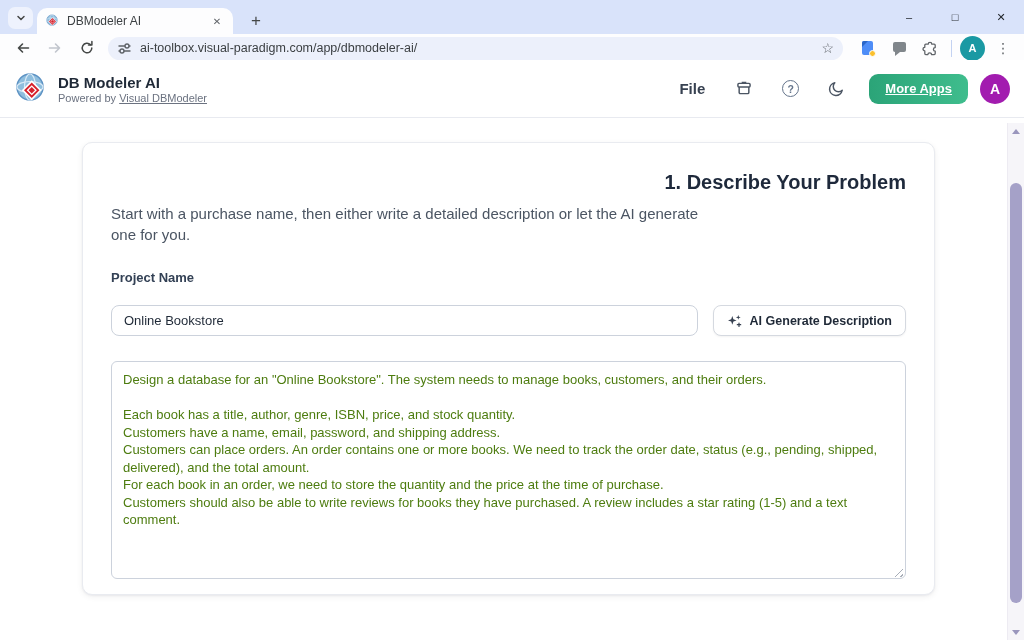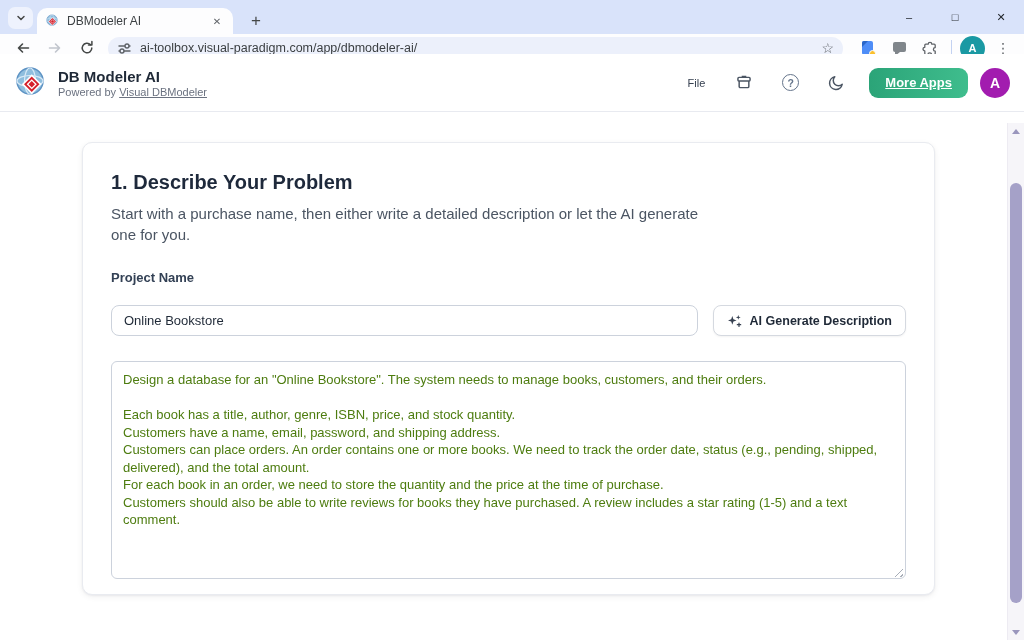--- a/index.html
+++ b/index.html
@@ -38,43 +38,43 @@
   .ext-gray { position:relative; width:13px; height:13px; }
   .ext-gray .bubble { width:13px; height:10px; background:#80868b; border-radius:2px; }
   .ext-gray .tail { position:absolute; left:2px; top:10px; width:0; height:0;
                     border-top:4px solid #80868b; border-right:5px solid transparent; }
   .tb-sep { width:1px; height:17px; background:#c3d2f2; margin:0 5px 0 8px; }
   .tb-avatar { width:25px; height:25px; border-radius:50%; margin-left:3px; display:flex; align-items:center;
                justify-content:center; color:#fff; font-size:11px; font-weight:bold; cursor:pointer; }
   .kebab { font-size:14px; color:#5f6368; }
 
   
-  .appbar { position:absolute; top:54px; left:0; right:0; height:58px; background:#fff;
+  .appbar { position:absolute; top:60px; left:0; right:0; height:58px; background:#fff;
             border-bottom:1px solid #e8eaf0; display:flex; align-items:center; padding:0 14px; }
   .app-titles { margin-left:10px; }
   .app-name { font-size:15px; font-weight:bold; color:#1f2937; line-height:18px; }
   .powered { font-size:11px; color:#6b7280; }
   .powered a { color:#6b7280; text-decoration:underline; cursor:pointer; }
   .appbar .spacer { flex:1; }
-  .menu-file { font-size:11px; font-weight:400; color:#374151; margin-right:30px; cursor:pointer; }
+  .menu-file { font-size:15px; font-weight:700; color:#374151; margin-right:30px; cursor:pointer; }
   .hd-icon { margin-right:29px; display:flex; align-items:center; justify-content:center; cursor:pointer; }
   .help-circle { width:17px; height:17px; border:1.4px solid #64748b; border-radius:50%; display:flex;
                  align-items:center; justify-content:center; font-size:10.5px; color:#64748b; font-weight:bold; }
   .more-apps { height:30px; padding:0 16px; border:none; border-radius:9px; cursor:pointer;
                background:linear-gradient(90deg,#2ba478,#3fbd8d); color:#fff; font-size:13px; font-weight:bold;
                font-family:inherit; margin-right:12px;text-decoration:underline; }
   .hd-avatar { width:30px; height:30px; border-radius:50%; display:flex; align-items:center; justify-content:center;
                color:#fff; font-size:14px; font-weight:bold; cursor:pointer; }
 
   
   .page { position:absolute; top:123px; left:0; right:0; bottom:0; background:#fff; }
   .card { position:absolute; left:82px; top:19px; width:853px; height:453px; background:#fff;
           border:1px solid #e9ebf0; border-radius:10px; padding:28px;
           box-shadow:0 1px 2px rgba(16,24,40,.05), 0 2px 6px rgba(16,24,40,.06); }
-  .title-row { display:flex; justify-content:flex-start; align-items:flex-start; }
+  .title-row { display:flex; justify-content:flex-end; align-items:flex-start; }
   h1 { font-size:20px; font-weight:bold; color:#1e293b; }
   .gen-btn { height:31px; padding:0 16px; border:none; border-radius:9px; background:#4f46e5; color:#fff;
              font-size:13px; font-weight:bold; font-family:inherit; display:flex; align-items:center; gap:11px;
              cursor:pointer; }
   .subtitle { margin-top:9px; max-width:600px; font-size:15px; line-height:21px; color:#4b5563; }
   .field-label { margin-top:25px; font-size:13px; font-weight:600; color:#334155; }
   .field-row { display:flex; gap:15px; margin-top:20px; align-items:center; }
   .name-input { flex:1; height:31px; border:1px solid #ccd2dc; border-radius:8px; padding:0 12px;
                 font-size:13px; color:#1f2937; font-family:inherit; outline:none; background:#fff; }
   .ai-btn { height:31px; padding:0 13px; border:1px solid #d5d9e0; border-radius:8px; background:#fff;

